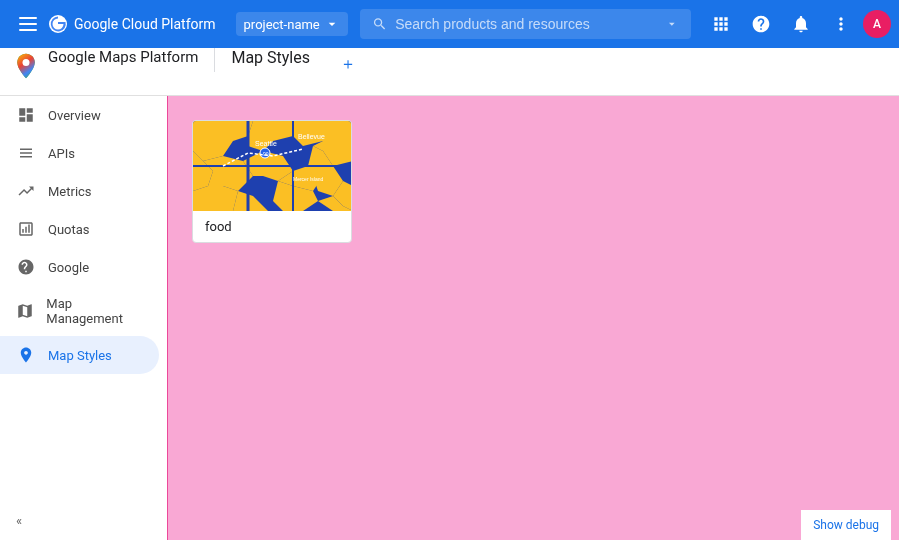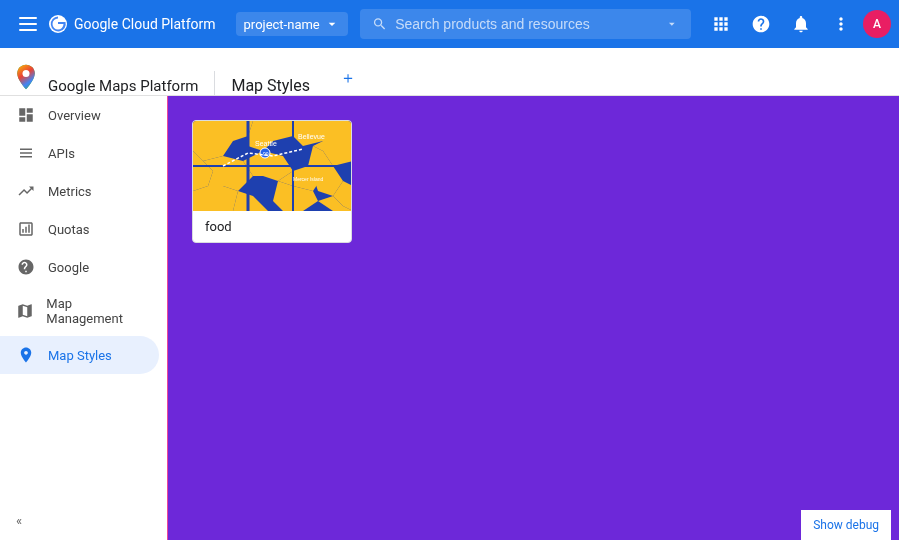--- a/index.html
+++ b/index.html
@@ -24,21 +24,21 @@
     .top-bar-search { flex: 1; display: flex; align-items: center; background: rgba(255,255,255,0.15); border-radius: 4px; margin: 0 12px; padding: 6px 12px; gap: 8px; }
     .top-bar-search input { background: transparent; border: none; outline: none; color: #0f172a; font-size: 14px; width: 100%; }
     .top-bar-search input::placeholder { color: rgba(255,255,255,0.7); }
     .top-bar-icons { display: flex; align-items: center; gap: 4px; margin-left: auto; }
     .top-bar-icon-btn { width: 36px; height: 36px; display: flex; align-items: center; justify-content: center; border-radius: 50%; cursor: pointer; color: #fff; }
     .top-bar-avatar { width: 28px; height: 28px; border-radius: 50%; background: #e91e63; display: flex; align-items: center; justify-content: center; color: #fff; font-size: 12px; font-weight: 500; cursor: pointer; }
 
     
     .sub-header {
       display: flex;
-      align-items: flex-end;
+      align-items: flex-start;
       height: 48px;
       padding: 0 16px 0 8px;
       border-bottom: 1px solid #e0e0e0;
       background: #fff;
     }
     .sub-header-logo { width: 36px; height: 36px; display: flex; align-items: center; justify-content: center; }
     .sub-header-title { font-size: 15px; color: #202124; margin-left: 4px; white-space: nowrap; }
     .sub-header-divider { width: 1px; height: 24px; background: #dadce0; margin: 0 16px; }
     .sub-header-page { font-size: 16px; color: #202124; font-weight: 400; }
     .create-btn { display: flex; align-items: center; gap: 6px; color: #1a73e8; font-size: 13px; font-weight: 500; cursor: pointer; margin-left: 20px; padding: 6px 10px; border-radius: 4px; border: none; background: transparent; }
@@ -49,21 +49,21 @@
 
     
     .sidebar { width: 168px; border-right: 1px solid #ec4899; background: #fff; display: flex; flex-direction: column; overflow-y: auto; flex-shrink: 0; }
     .sidebar-item { display: flex; align-items: center; gap: 12px; padding: 10px 16px; cursor: pointer; color: #444; font-size: 13px; border-radius: 0 24px 24px 0; margin-right: 8px; }
     .sidebar-item.active { background: #e8f0fe; color: #1a73e8; }
     .sidebar-item.active .sidebar-icon { color: #1a73e8; }
     .sidebar-icon { width: 20px; display: flex; align-items: center; justify-content: center; color: #666; }
     .sidebar-label { font-size: 13px; }
 
     
-    .content-area { flex: 1; padding: 24px; background: #6d28d9; overflow-y: auto; }
+    .content-area { flex: 1; padding: 24px; background: #f9a8d4; overflow-y: auto; }
 
     
     .card-grid { display: flex; flex-wrap: wrap; gap: 16px; }
     .map-style-card { width: 160px; border: 1px solid #dadce0; border-radius: 4px; overflow: hidden; cursor: pointer; background: #fff; }
     .map-thumbnail { width: 160px; height: 90px; overflow: hidden; position: relative; }
     .card-label { padding: 8px 12px; font-size: 13px; color: #202124; }
 
     
     .sidebar-collapse { margin-top: auto; padding: 12px 16px; cursor: pointer; color: #666; display: flex; align-items: center; }
 

